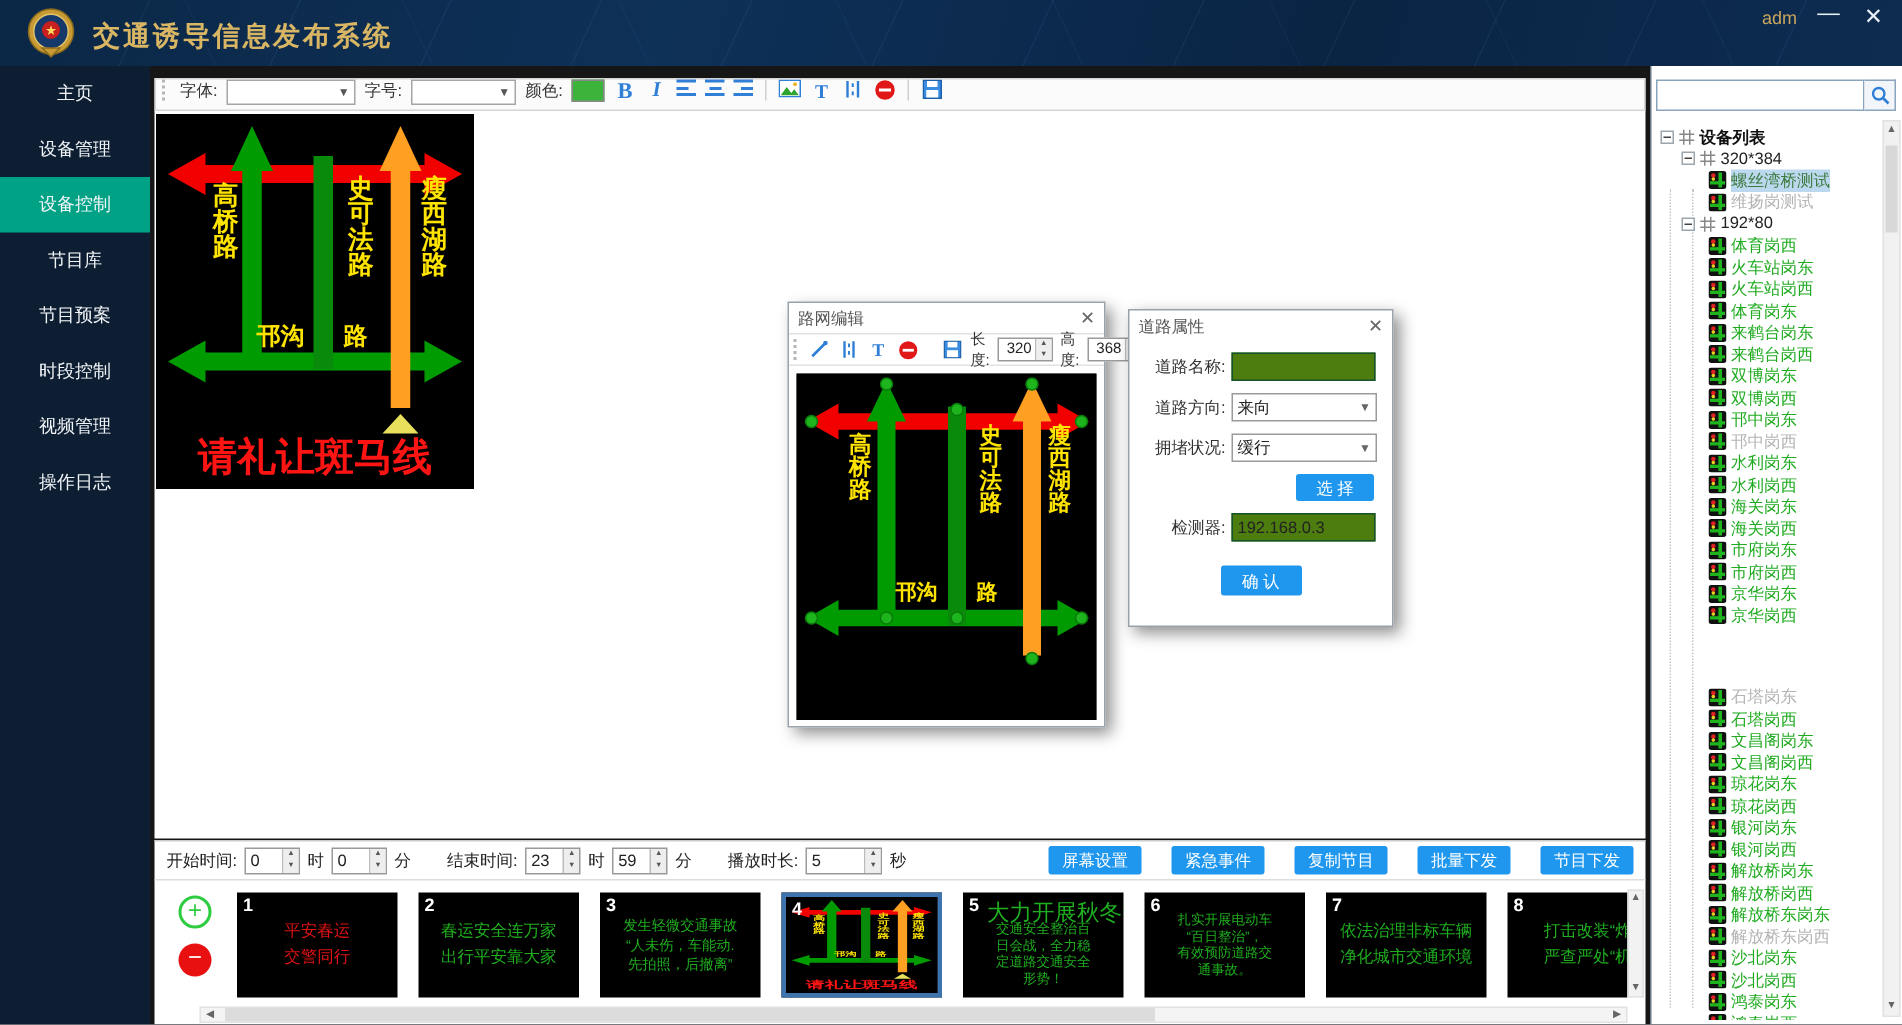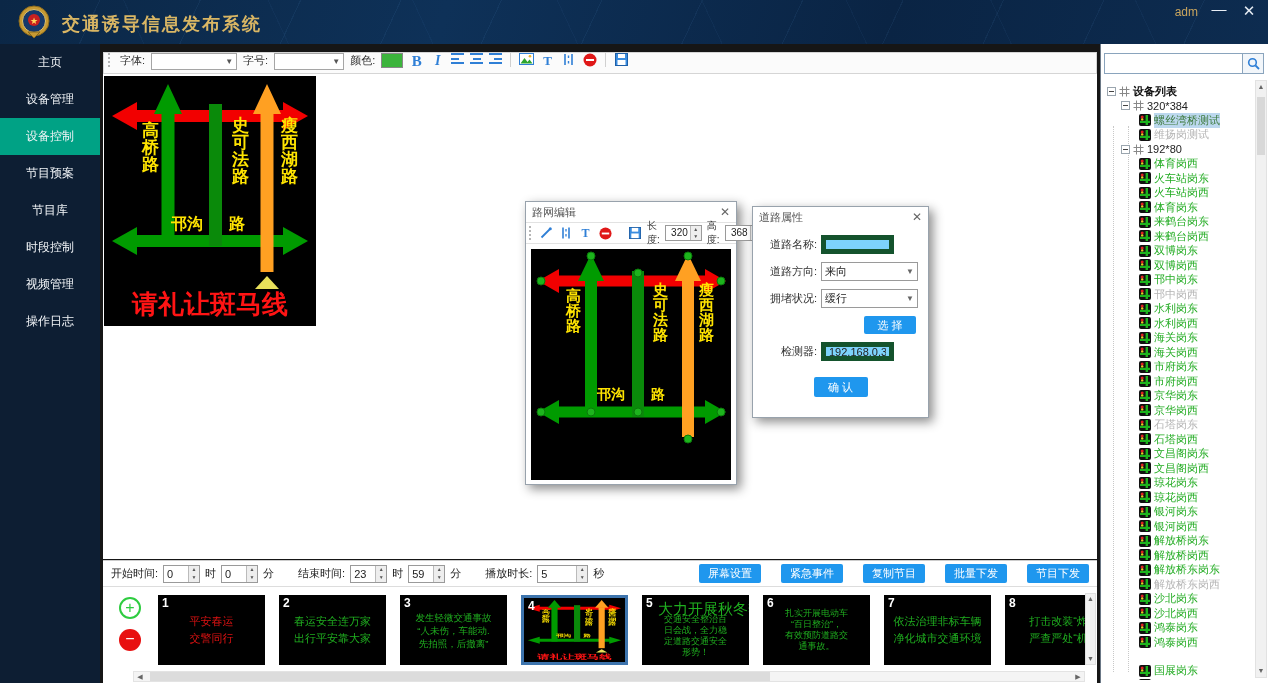--- a/index.html
+++ b/index.html
@@ -59,21 +59,21 @@
   .re-canvas { position:absolute; left:5px; top:47px; width:200px; height:231px; background:#000; }
   .mini-spin { display:inline-flex; border:1px solid #9a9a9a; height:16px; background:#fff; }
   .mini-spin .v { width:24px; font-size:10px; color:#222; text-align:right; padding:1px 2px; }
   .spin-btns { width:11px; display:flex; flex-direction:column; border-left:1px solid #bbb; }
   .spin-btns span { flex:1; font-size:5px; line-height:6px; color:#555; background:#eee; text-align:center; cursor:pointer; }
   .re-lab { font-size:10px; color:#333; }
 
   .road-props { left:649px; top:132px; width:177px; height:212px; }
   .rp-row { display:flex; align-items:center; margin:8px 8px 0 0; }
   .rp-label { width:64px; text-align:right; font-size:11px; color:#333; flex:none; margin-right:4px; }
-  .rp-input { width:73px; height:19px; border:5px solid #14532d; font-size:11px; padding:0 3px; color:#222; background:#7dd3fc; }
+  .rp-input { width:96px; height:19px; border:1px solid #14532d; font-size:11px; padding:0 3px; color:#222; background:#4d7c0f; }
   .rp-select { width:97px; height:19px; border:1px solid #9a9a9a; font-size:11px; background:#fff; color:#222;
     display:flex; align-items:center; justify-content:space-between; padding:0 3px; cursor:pointer; }
   .rp-select .arr { font-size:8px; color:#666; }
   .btn-blue { background:#1f97ee; color:#fff; font-size:11px; border:none; border-radius:2px; cursor:pointer; }
   .rp-choose { width:52px; height:18px; margin:8px 12px 0 auto; display:block; }
   .rp-confirm { width:54px; height:20px; margin:16px auto 0 auto; display:block; }
 
   
   .controls { position:absolute; left:3px; top:516px; width:994px; height:26px; background:#fff;
     border-top:1px solid #ccc; display:flex; align-items:center; gap:5px; padding:0 8px; }
@@ -151,22 +151,22 @@
     <div class="app-title">交通诱导信息发布系统</div>
     <div class="user-name">adm</div>
     <div class="win-btn win-min">—</div>
     <div class="win-btn win-close">✕</div>
   </div>
 
   <div class="sidebar" id="sidebar">
       <div class="side-item">主页</div>
       <div class="side-item">设备管理</div>
       <div class="side-item active">设备控制</div>
+      <div class="side-item">节目库</div>
       <div class="side-item">节目预案</div>
-      <div class="side-item">节目库</div>
       <div class="side-item">时段控制</div>
       <div class="side-item">视频管理</div>
       <div class="side-item">操作日志</div>
     </div>
 
   <div class="main">
 
     <div class="toolbar">
       <div class="grip"></div>
       <span class="tb-label">字体:</span>
@@ -769,21 +769,21 @@
         <div class="tree-row t-leaf" style="padding-left: 36px;">
           <svg width="12" height="12" viewBox="0 0 12 12" style="flex: 0 0 auto;">
             <rect width="12" height="12" rx="2" fill="#111"></rect>
             <rect x="6.6" y="1" width="2.4" height="10" fill="#1db41d"></rect>
             <rect x="1" y="6.8" width="10" height="2.2" fill="#1db41d"></rect>
             <circle cx="3.2" cy="3" r="1.5" fill="#e02020"></circle>
             <circle cx="3.2" cy="5.4" r="1.2" fill="#e8d020"></circle>
           </svg>
           <span class="lbl">京华岗西</span>
         </div>
-        <div class="tree-row t-leaf offline" style="padding-left: 36px;">
+        <div class="tree-row t-leaf offline" style="padding-left: 36px; margin-top: 40px;">
           <svg width="12" height="12" viewBox="0 0 12 12" style="flex: 0 0 auto;">
             <rect width="12" height="12" rx="2" fill="#111"></rect>
             <rect x="6.6" y="1" width="2.4" height="10" fill="#1db41d"></rect>
             <rect x="1" y="6.8" width="10" height="2.2" fill="#1db41d"></rect>
             <circle cx="3.2" cy="3" r="1.5" fill="#e02020"></circle>
             <circle cx="3.2" cy="5.4" r="1.2" fill="#e8d020"></circle>
           </svg>
           <span class="lbl">石塔岗东</span>
         </div>
         <div class="tree-row t-leaf" style="padding-left: 36px;">

